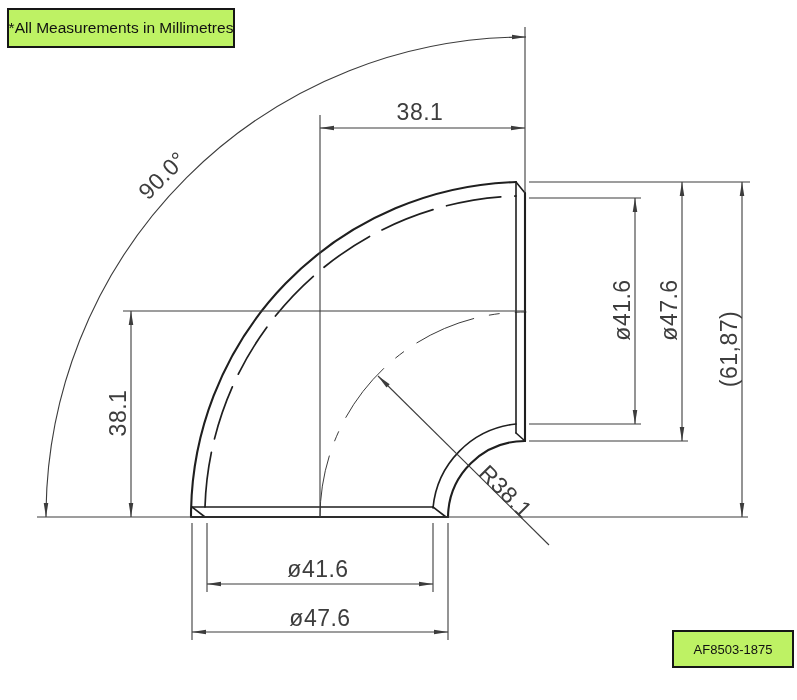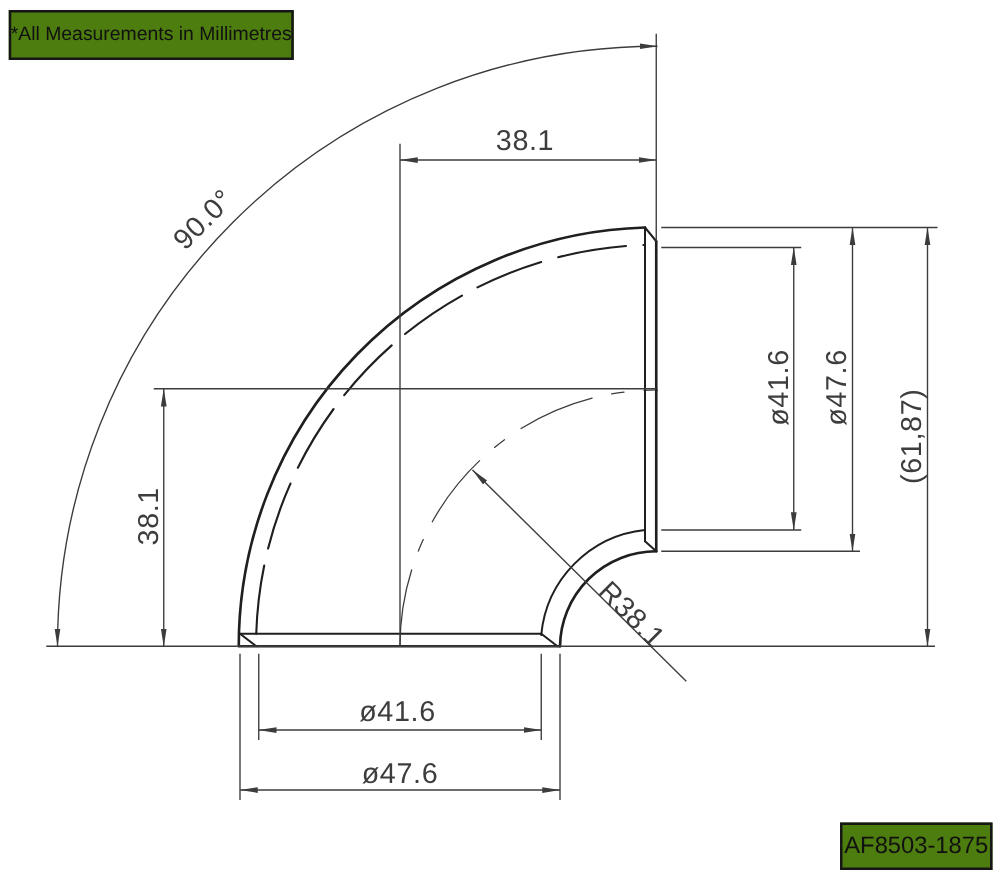--- a/index.html
+++ b/index.html
@@ -17,26 +17,26 @@
   .outline path{stroke:var(--outline);fill:none;stroke-width:2.1;stroke-linecap:round;}
   .outline path.thin{stroke-width:1.6;}
   .outline path.dashed{stroke-width:1.7;stroke-dasharray:55 14;}
   .outline path.centerline{stroke:var(--dimension);stroke-width:1;stroke-dasharray:62 16 10 16;}
   .ext, .dim{stroke:var(--dimension);stroke-width:1.1;fill:none;}
   .dim-label{
     font-family:"Liberation Sans", sans-serif;
     font-size:23px;fill:#3d3d3d;letter-spacing:0.5px;
   }
   .corner-box{
-    position:absolute;border:2px solid #161616;background:#4d7c0f;
+    position:absolute;border:2px solid #161616;background:#bef264;
     display:flex;align-items:center;justify-content:center;
     color:#111;white-space:nowrap;
   }
   .note-box{left:7px;top:8px;width:224px;height:36px;font-size:15.5px;}
-  .part-box{left:672px;top:658px;width:118px;height:34px;font-size:19px;}
+  .part-box{left:672px;top:630px;width:118px;height:34px;font-size:13px;}
 </style>
 </head>
 <body>
 
 <div class="corner-box note-box">
   <span>*All Measurements in Millimetres</span>
 </div>
 
 <svg width="797" height="700" viewBox="0 0 797 700">
   <defs>

